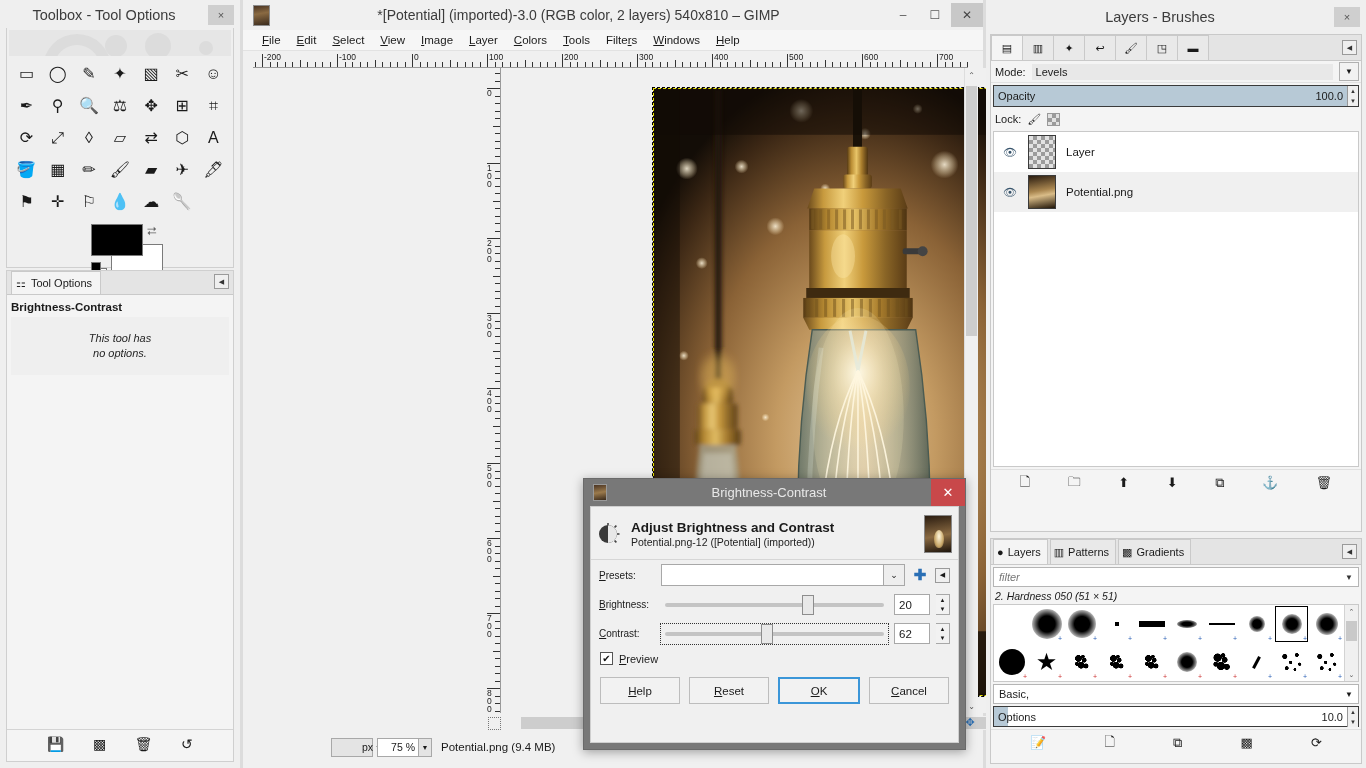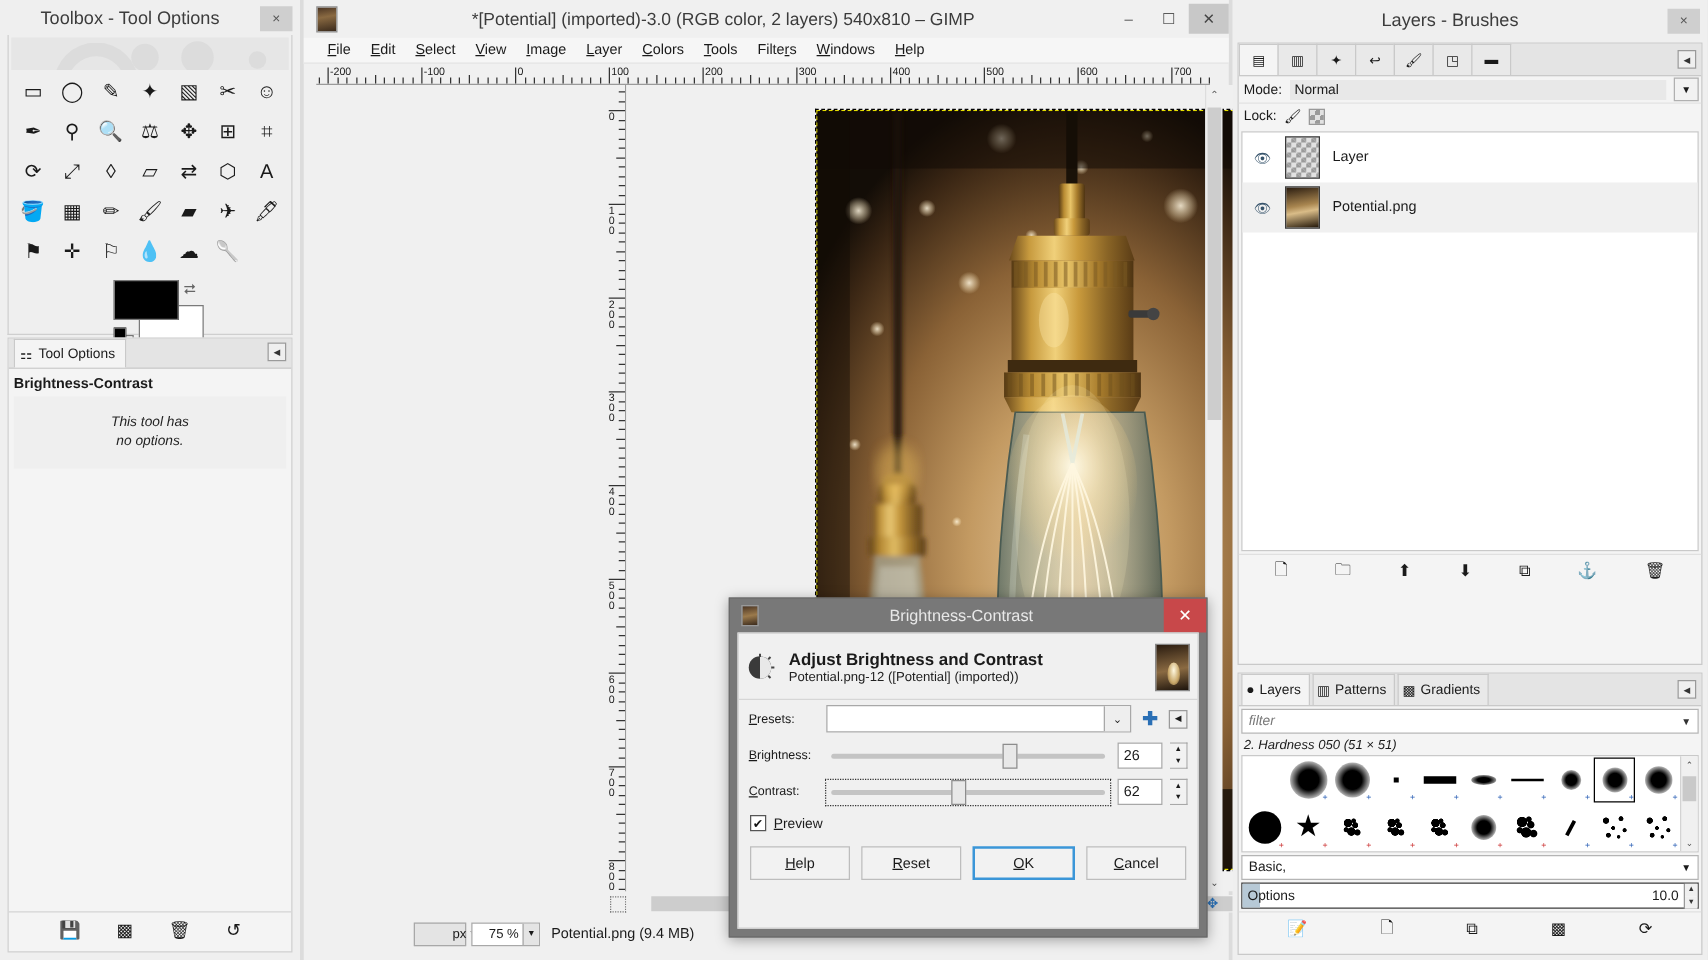--- a/index.html
+++ b/index.html
@@ -875,22 +875,30 @@
           <div class="tabicon active">▤</div>
           <div class="tabicon">▥</div>
           <div class="tabicon">✦</div>
           <div class="tabicon">↩</div>
           <div class="tabicon">🖌</div>
           <div class="tabicon">◳</div>
           <div class="tabicon">▬</div>
       </div>
       <div class="row-mode">
         <span>Mode:</span>
-        <span class="mval">Normal</span>
+        <span class="mval">Levels</span>
         <span class="combo-arrow">▼</span>
+      </div>
+      <div class="row-opacity">
+        <span class="lbl">Opacity</span>
+        <span class="val">100.0</span>
+        <span class="spin">
+            <i>▲</i>
+            <i>▼</i>
+          </span>
       </div>
       <div class="row-lock">
         <span>Lock:</span>
         <span>🖌</span>
         <span class="checker" style="display:inline-block;width:13px;height:13px;border:1px solid #999"></span>
       </div>
       <div class="layerlist" id="layerlist">
           <div class="layerrow">
             <span class="eye">👁</span>
             <span class="thumb-box checker"></span>
@@ -1115,21 +1123,21 @@
         <div class="plusbtn">✚</div>
         <div class="menuarrowbtn">◀</div>
       </div>
 
       <div class="drow">
         <label><u>B</u>rightness:</label>
         <div class="slider">
           <div class="track"></div>
           <div class="knob" style="left:62%"></div>
         </div>
-        <div class="numbox">26</div>
+        <div class="numbox">20</div>
         <div class="numspin">
             <i>▲</i>
             <i>▼</i>
           </div>
       </div>
 
       <div class="drow">
         <label><u>C</u>ontrast:</label>
         <div class="slider focused">
           <div class="track"></div>

